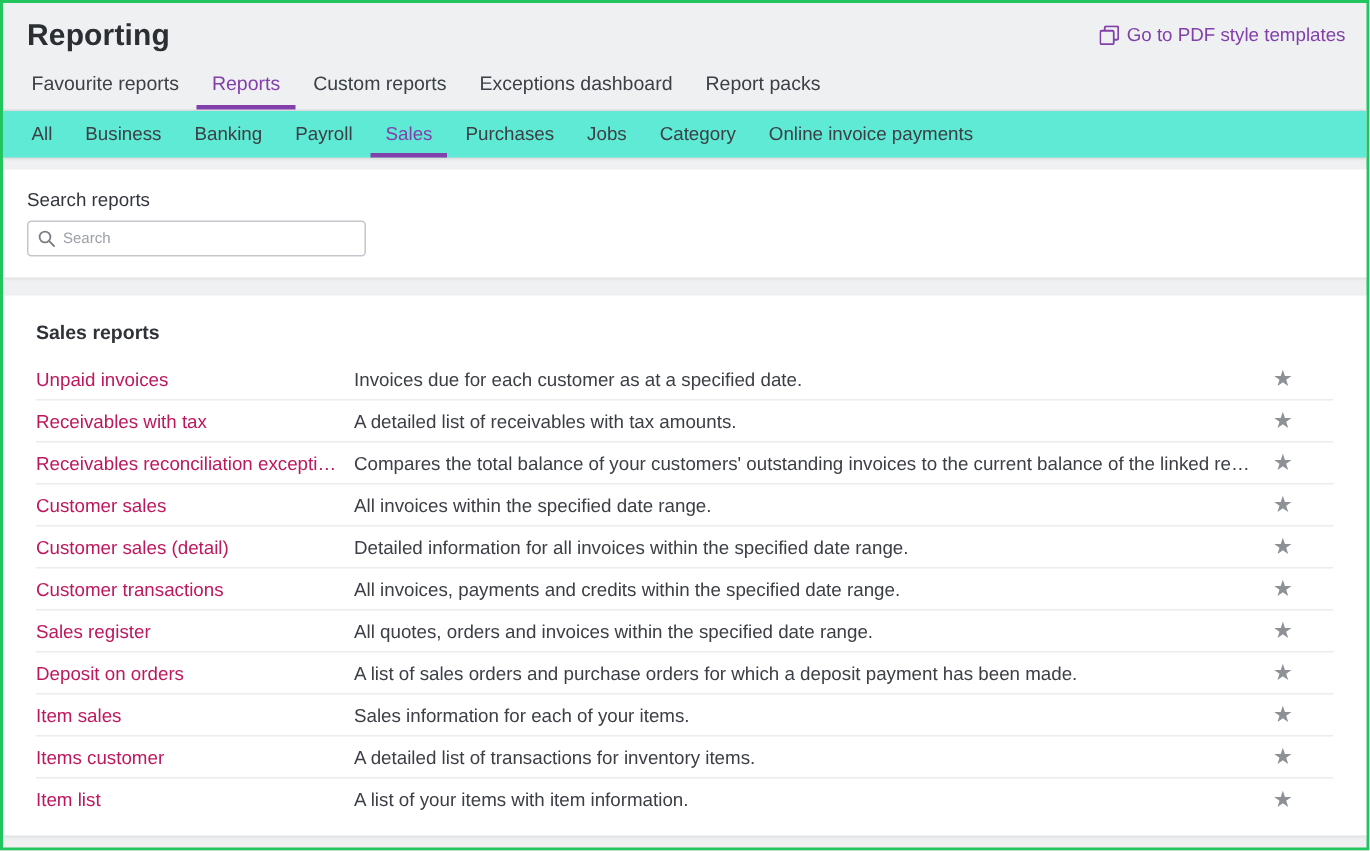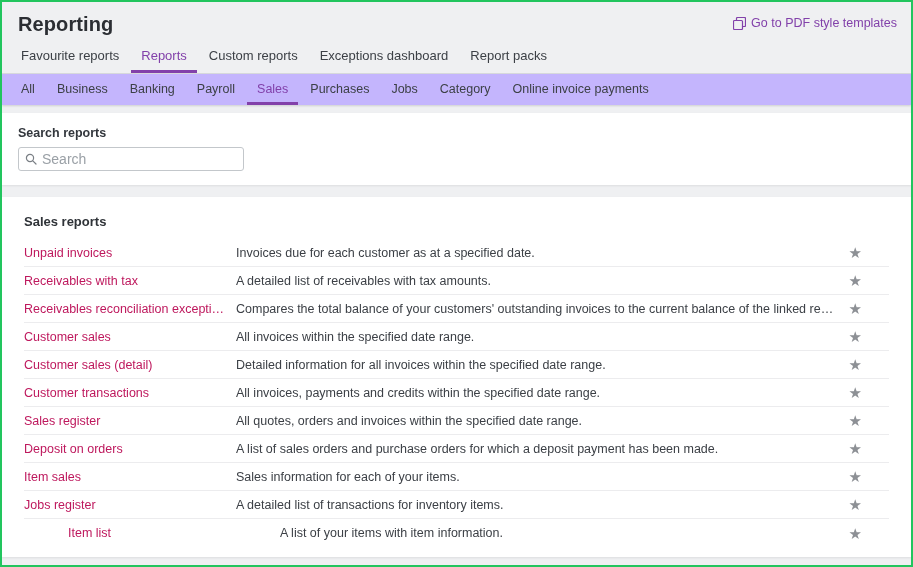--- a/index.html
+++ b/index.html
@@ -57,21 +57,21 @@
     border-bottom: 3px solid transparent;
     white-space: nowrap;
   }
   .tab.active {
     color: #8241aa;
     border-bottom-color: #8241aa;
   }
 
   
   .subtabs-bar {
-    background: #c4b5fd;
+    background: #5eead4;
     display: flex;
     align-items: flex-end;
     padding: 0 8px;
     box-shadow: 0 1px 2px rgba(0,0,0,0.14);
     position: relative;
     z-index: 2;
   }
   .subtab {
     font-size: 12.5px;
     color: #3c4046;
@@ -91,39 +91,38 @@
     background: #ffffff;
     margin: 8px 0 0 0;
     padding: 13px 16px 14px 16px;
     box-shadow: 0 1px 2px rgba(0,0,0,0.08);
   }
   .search-label {
     display: block;
     font-size: 12.5px;
     color: #33373d;
     margin-bottom: 7px;
-    font-weight: bold;
   }
   .search-box {
     display: flex;
     align-items: center;
     width: 226px;
     height: 24px;
     border: 1px solid #c3c7cb;
     border-radius: 3px;
     background: #fff;
     padding: 0 6px;
     gap: 5px;
   }
   .search-box svg { flex: 0 0 auto; }
   .search-input {
     border: none;
     outline: none;
     flex: 1;
-    font-size: 14px;
+    font-size: 10px;
     font-family: "Liberation Sans", "DejaVu Sans", sans-serif;
     color: #33373d;
     background: transparent;
     min-width: 0;
   }
   .search-input::placeholder { color: #9aa0a6; }
 
   
   .reports-card {
     background: #ffffff;
@@ -137,21 +136,21 @@
     color: #2f3338;
     margin-bottom: 10px;
   }
   .report-row {
     display: flex;
     align-items: center;
     height: 28px;
     border-bottom: 1px solid #ececee;
     font-size: 12.5px;
   }
-  .report-row:last-child { border-bottom: none; margin-left: 44px; }
+  .report-row:last-child { border-bottom: none; }
   .report-name {
     flex: 0 0 212px;
     color: #be185d;
     text-decoration: none;
     cursor: pointer;
     white-space: nowrap;
     overflow: hidden;
     text-overflow: ellipsis;
     padding-right: 10px;
   }
@@ -266,21 +265,21 @@
       <a class="report-name">Deposit on orders</a>
       <span class="report-desc">A list of sales orders and purchase orders for which a deposit payment has been made.</span>
       <span class="fav-star">★</span>
     </div>
     <div class="report-row">
       <a class="report-name">Item sales</a>
       <span class="report-desc">Sales information for each of your items.</span>
       <span class="fav-star">★</span>
     </div>
     <div class="report-row">
-      <a class="report-name">Jobs register</a>
+      <a class="report-name">Items customer</a>
       <span class="report-desc">A detailed list of transactions for inventory items.</span>
       <span class="fav-star">★</span>
     </div>
     <div class="report-row">
       <a class="report-name">Item list</a>
       <span class="report-desc">A list of your items with item information.</span>
       <span class="fav-star">★</span>
     </div>
   </section>
 

